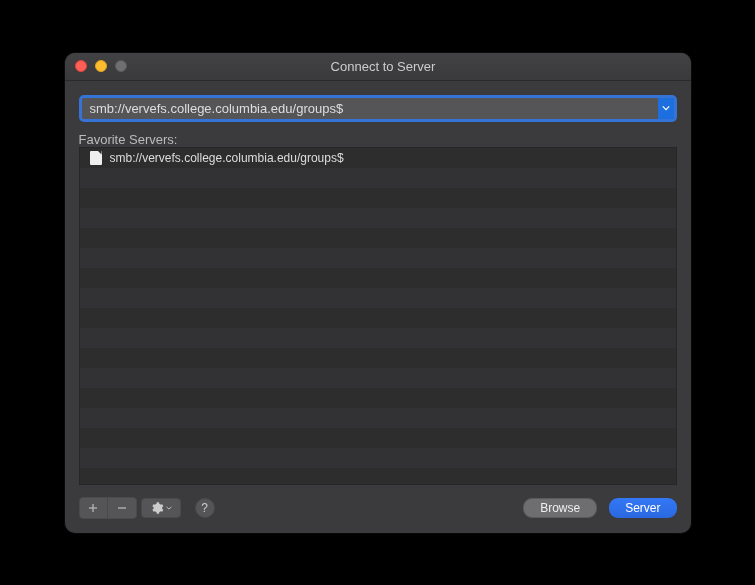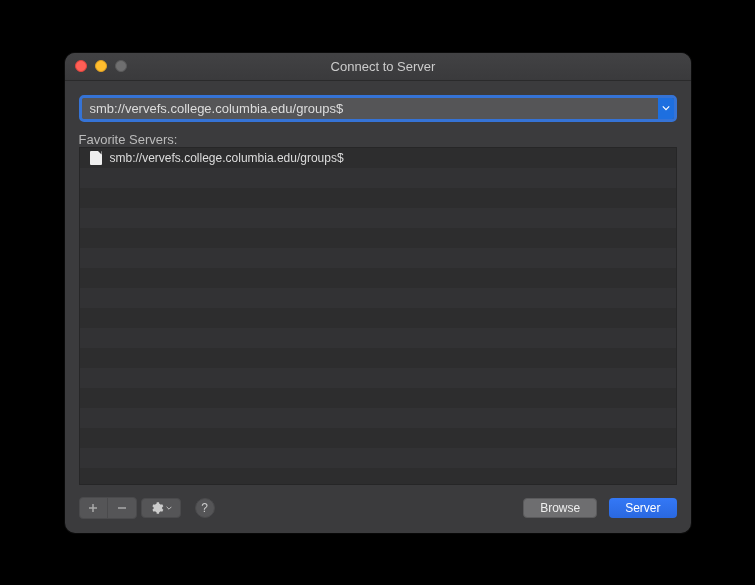--- a/index.html
+++ b/index.html
@@ -189,21 +189,21 @@
       align-items: center;
       justify-content: center;
       color: #ccc;
       font-size: 12px;
       cursor: pointer;
     }
     .spacer { flex: 1; }
     .action-btn {
       height: 20px;
       padding: 0 16px;
-      border-radius: 4px;
+      border-radius: 9px;
       font-size: 12px;
       border: none;
       margin-left: 12px;
       cursor: pointer;
     }
     .browse-btn {
       background: #6e6e70;
       color: #eee;
       border: 1px solid #5a5a5c;
     }

